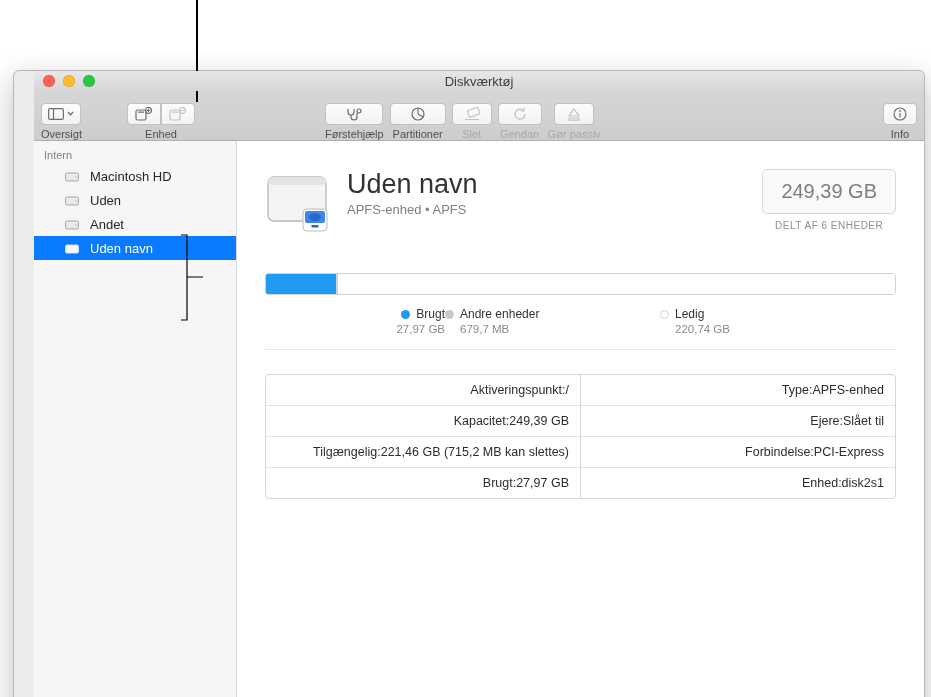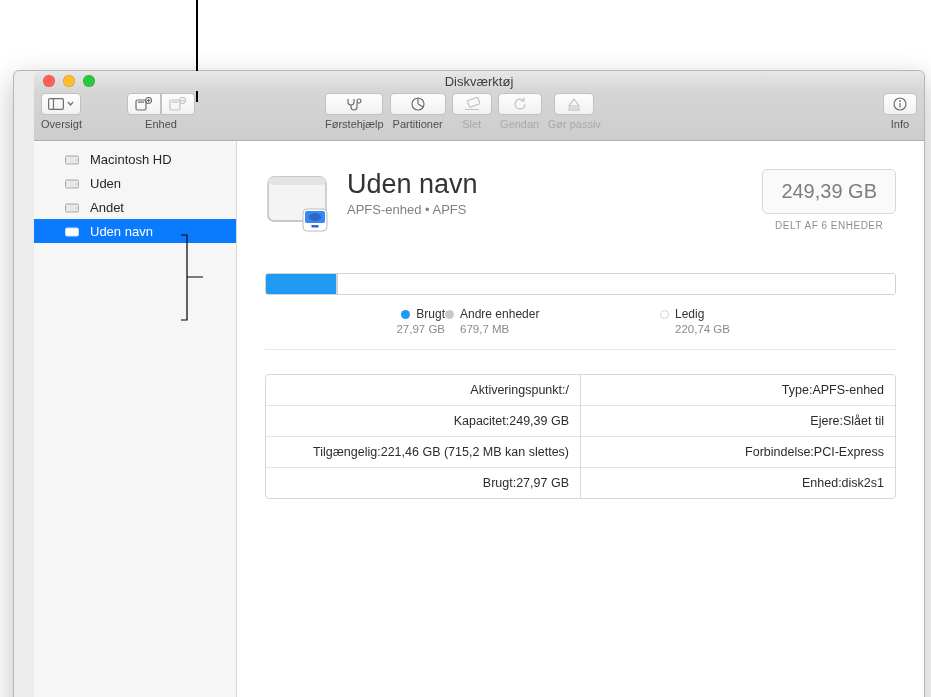--- a/index.html
+++ b/index.html
@@ -57,21 +57,21 @@
       position: absolute;
       left: 0; right: 0;
       text-align: center;
       font-size: 13px;
       color: #3d3d3d;
       pointer-events: none;
     }
     .toolbar {
       height: 50px;
       display: flex;
-      align-items: flex-start;
+      align-items: flex-end;
       background: linear-gradient(#d6d6d6,#cdcdcd);
       border-bottom: 1px solid #b0b0b0;
       padding: 2px 7px 0 7px;
     }
     .tool-group {
       display: flex;
       flex-direction: column;
       align-items: center;
     }
     .tool-btns { display: flex; }
@@ -356,20 +356,21 @@
               <line class="ic" x1="7" y1="6" x2="7" y2="10.5"></line>
             </svg>
       </div>
         </div>
       <div class="tool-label">Info</div>
     </div>
   </div>
 
   <div class="main">
     <div class="sidebar">
+      <div class="section-label">Intern</div>
 
       <div class="item">
         <span class="disk-icon">
           <svg viewBox="0 0 16 16">
               <rect x="1.5" y="5" width="13" height="8" rx="1.5" fill="#e9e9e9" stroke="#a7a7a7"></rect>
               <circle cx="12" cy="9" r="0.6" fill="#8a8a8a"></circle>
             </svg>
         </span>
         <span>Macintosh HD</span>
       </div>

